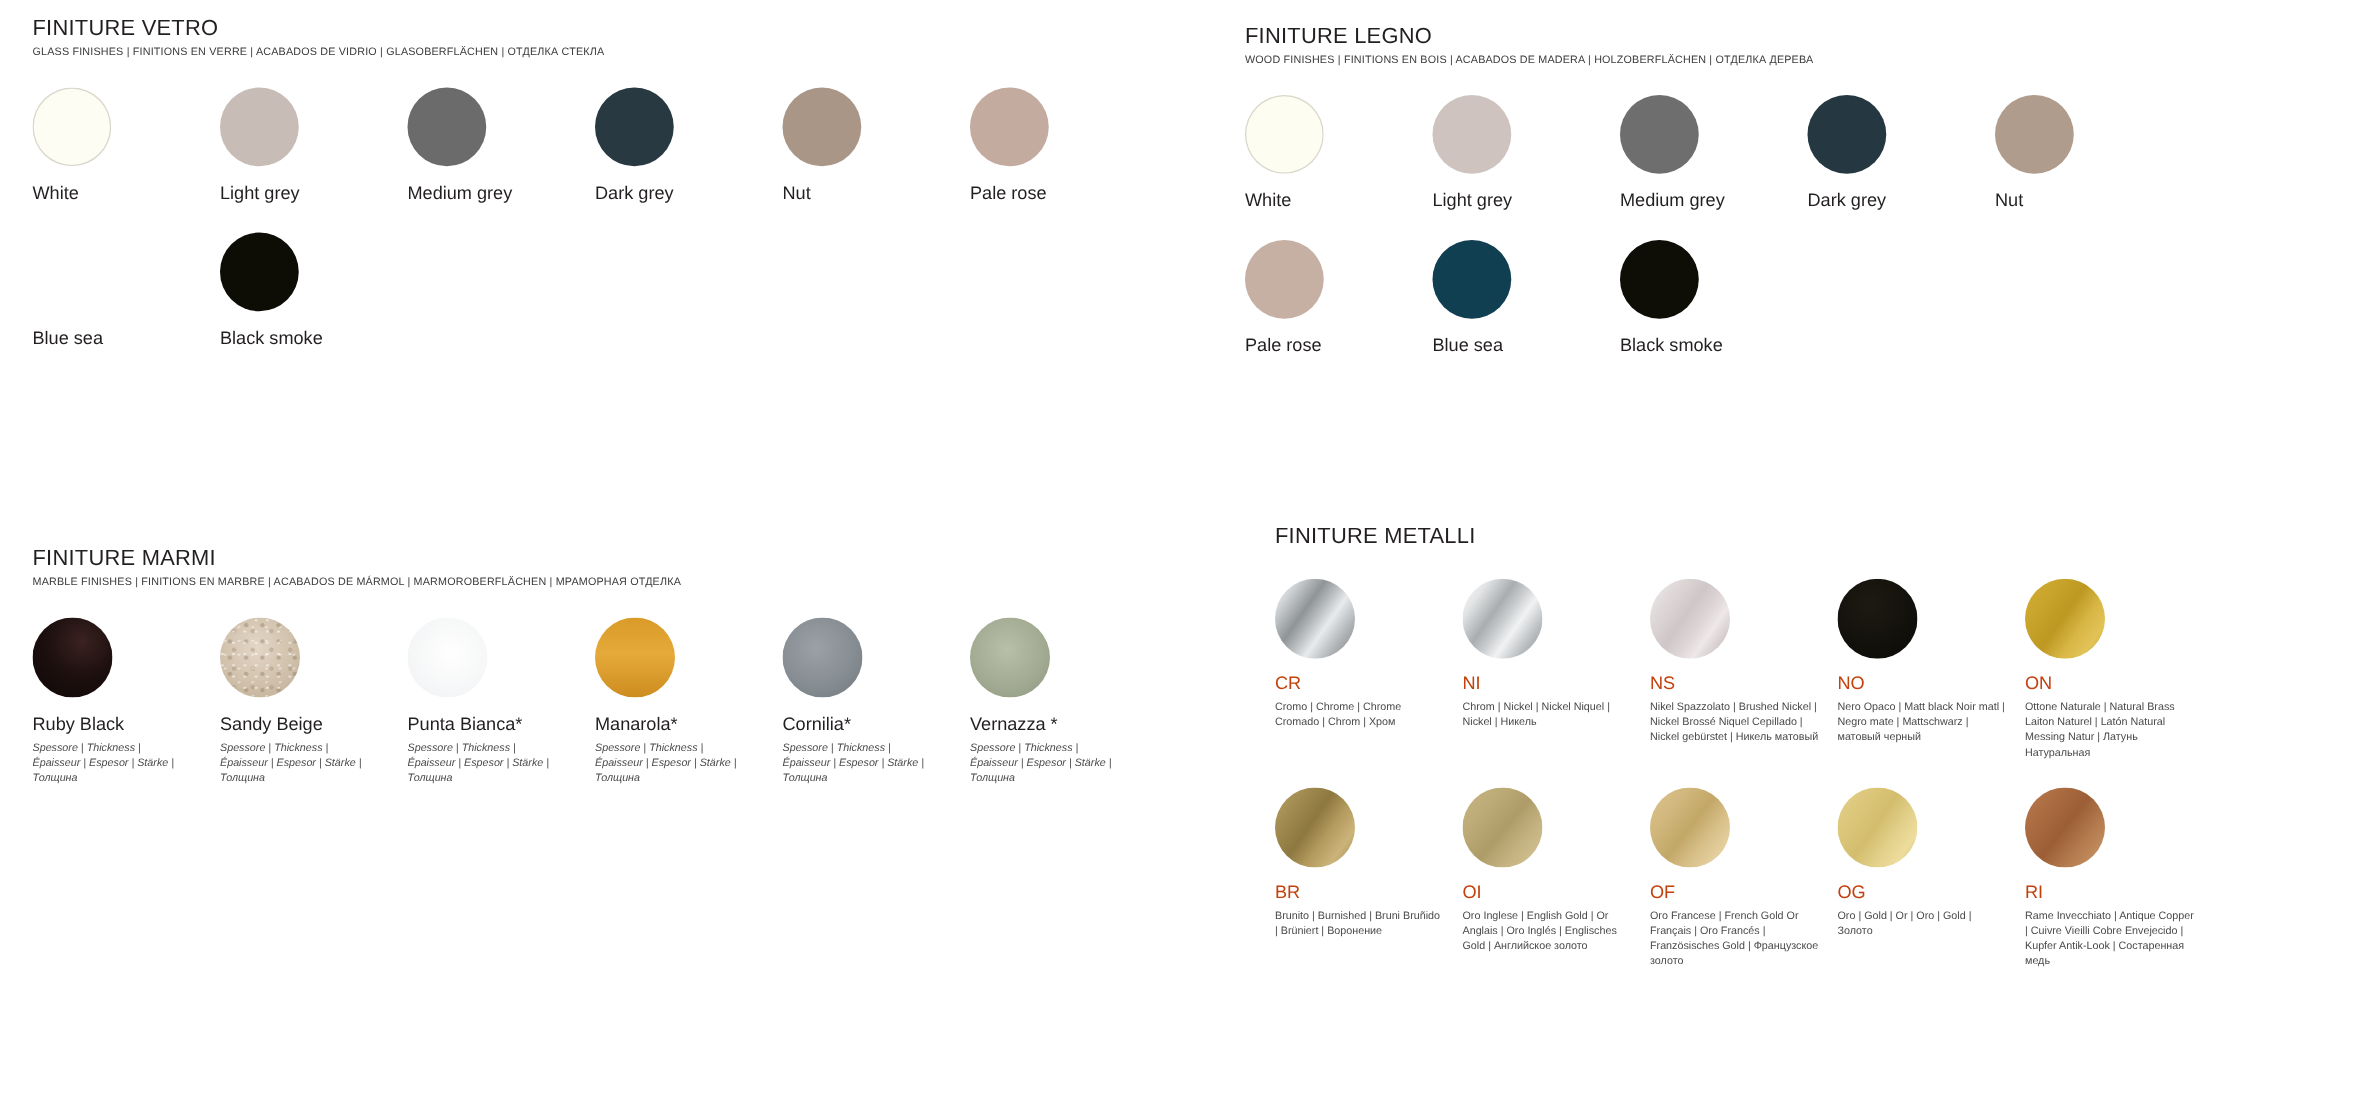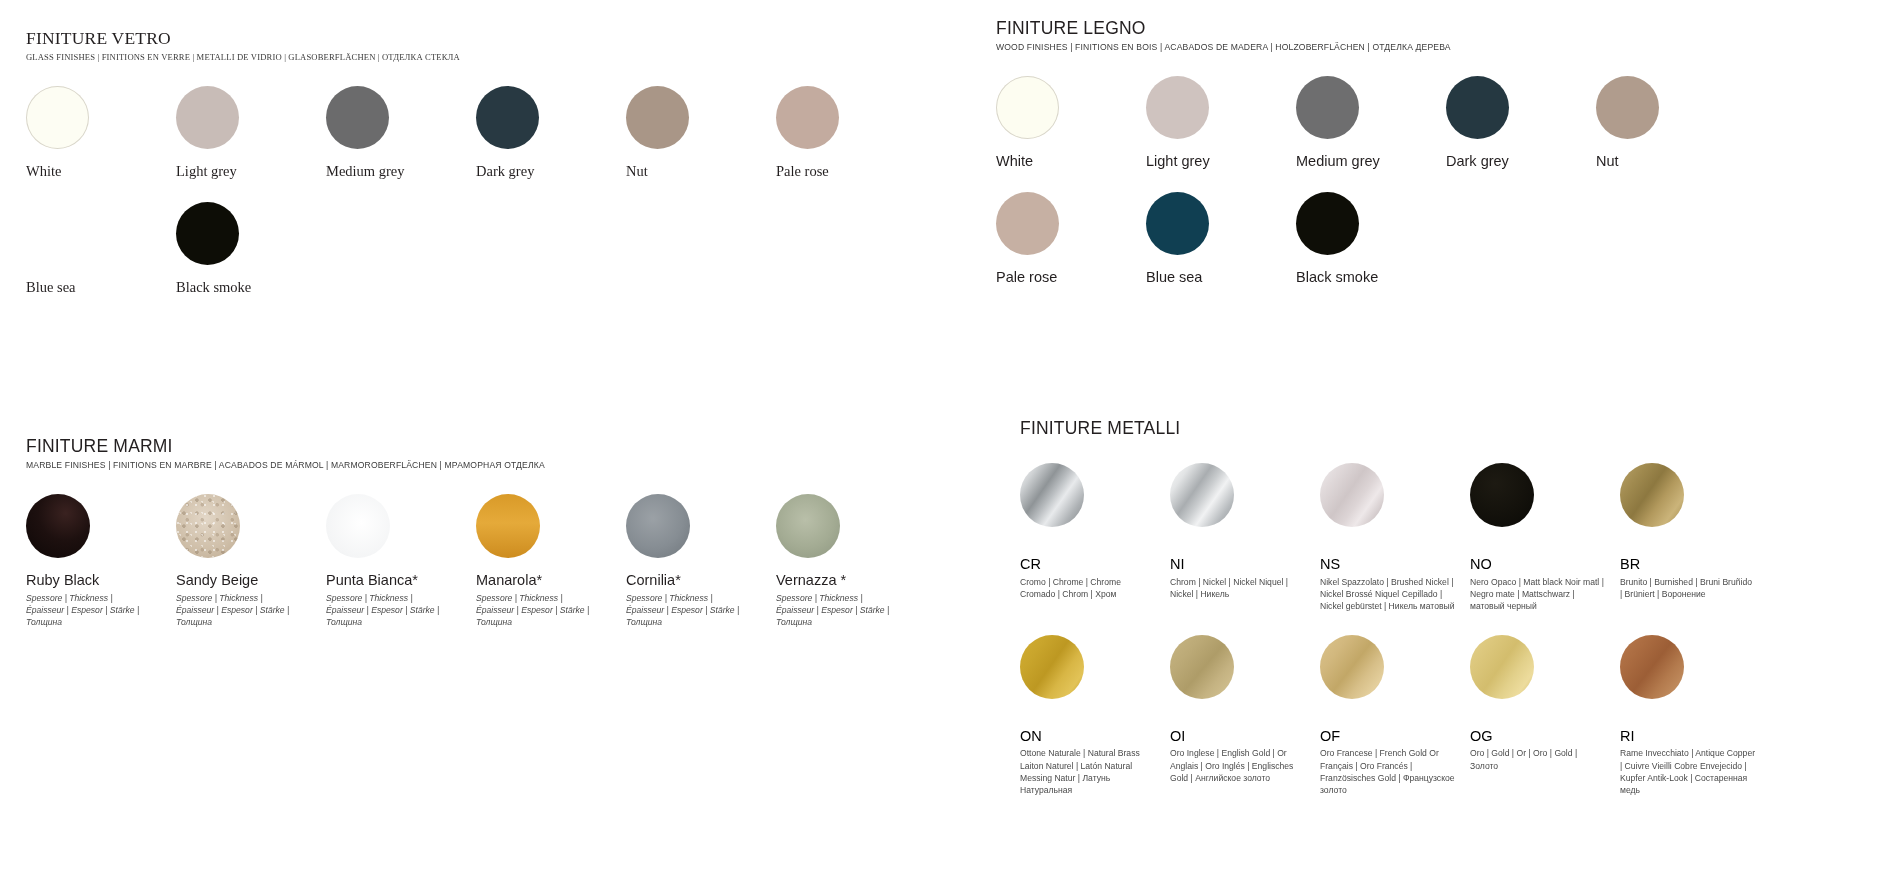--- a/index.html
+++ b/index.html
@@ -17,21 +17,21 @@
   }
 
   .page {
     position: relative;
     width: 1885px;
     height: 877px;
   }
 
   
   .section { position: absolute; }
-  #sec-vetro   { left: 26px;  top: 28px;  width: 930px; font-family: Liberation Serif, serif; }
+  #sec-vetro   { left: 26px;  top: 12px;  width: 930px; }
   #sec-legno   { left: 996px; top: 18px;  width: 880px; }
   #sec-marmi   { left: 26px;  top: 436px; width: 930px; }
   #sec-metalli { left: 1020px; top: 418px; width: 880px; }
 
   .sec-title {
     font-size: 17.5px;
     letter-spacing: 0.2px;
     font-weight: 400;
     color: #231f20;
     margin: 0 0 3px 0;
@@ -74,22 +74,22 @@
 
   .lbl {
     font-size: 14.5px;
     color: #231f20;
     margin-top: 14px;
     line-height: 1.15;
     white-space: nowrap;
   }
   .lbl-code {
     font-size: 14.5px;
-    color: #000000;
-    margin-top: 30px;
+    color: #c2410c;
+    margin-top: 13px;
     line-height: 1.1;
   }
   .sub {
     font-size: 8.6px;
     line-height: 1.42;
     color: #4a4a4a;
     margin-top: 3px;
     width: 136px;
   }
   .sub.narrow { width: 116px; font-style: italic; }
@@ -197,21 +197,21 @@
                       #b37a4d 70%, #c08b5d 86%, #98572f 100%);
   }
 </style>
 </head>
 <body>
 
 <div class="page">
 
   <div class="section" id="sec-vetro">
     <h1 class="sec-title">FINITURE VETRO</h1>
-    <p class="sec-sub">GLASS FINISHES | FINITIONS EN VERRE | METALLI DE VIDRIO | GLASOBERFLÄCHEN | ОТДЕЛКА СТЕКЛА</p>
+    <p class="sec-sub">GLASS FINISHES | FINITIONS EN VERRE | ACABADOS DE VIDRIO | GLASOBERFLÄCHEN | ОТДЕЛКА СТЕКЛА</p>
     <div class="grid" id="grid-vetro">
         <div class="cell">
           <span class="dot outline" style="background: rgb(253, 253, 243);"></span>
           <div class="lbl">White</div>
         </div>
         <div class="cell">
           <span class="dot" style="background: rgb(200, 188, 183);"></span>
           <div class="lbl">Light grey</div>
         </div>
         <div class="cell">
@@ -355,34 +355,34 @@
         </div>
         <div class="cell">
           <span class="dot-lg">
             <span class="tex k-no"></span>
           </span>
           <div class="lbl-code">NO</div>
           <div class="sub">Nero Opaco | Matt black Noir matl | Negro mate | Mattschwarz | матовый черный</div>
         </div>
         <div class="cell">
           <span class="dot-lg">
+            <span class="tex k-on"></span>
+          </span>
+          <div class="lbl-code">ON</div>
+          <div class="sub">Ottone Naturale | Natural Brass Laiton Naturel | Latón Natural Messing Natur | Латунь Натуральная</div>
+        </div>
+        <div class="cell">
+          <span class="dot-lg">
             <span class="tex k-br"></span>
           </span>
           <div class="lbl-code">BR</div>
           <div class="sub">Brunito | Burnished | Bruni Bruñido | Brüniert | Воронение</div>
         </div>
         <div class="cell">
           <span class="dot-lg">
-            <span class="tex k-on"></span>
-          </span>
-          <div class="lbl-code">ON</div>
-          <div class="sub">Ottone Naturale | Natural Brass Laiton Naturel | Latón Natural Messing Natur | Латунь Натуральная</div>
-        </div>
-        <div class="cell">
-          <span class="dot-lg">
             <span class="tex k-oi"></span>
           </span>
           <div class="lbl-code">OI</div>
           <div class="sub">Oro Inglese | English Gold | Or Anglais | Oro Inglés | Englisches Gold | Английское золото</div>
         </div>
         <div class="cell">
           <span class="dot-lg">
             <span class="tex k-of"></span>
           </span>
           <div class="lbl-code">OF</div>

